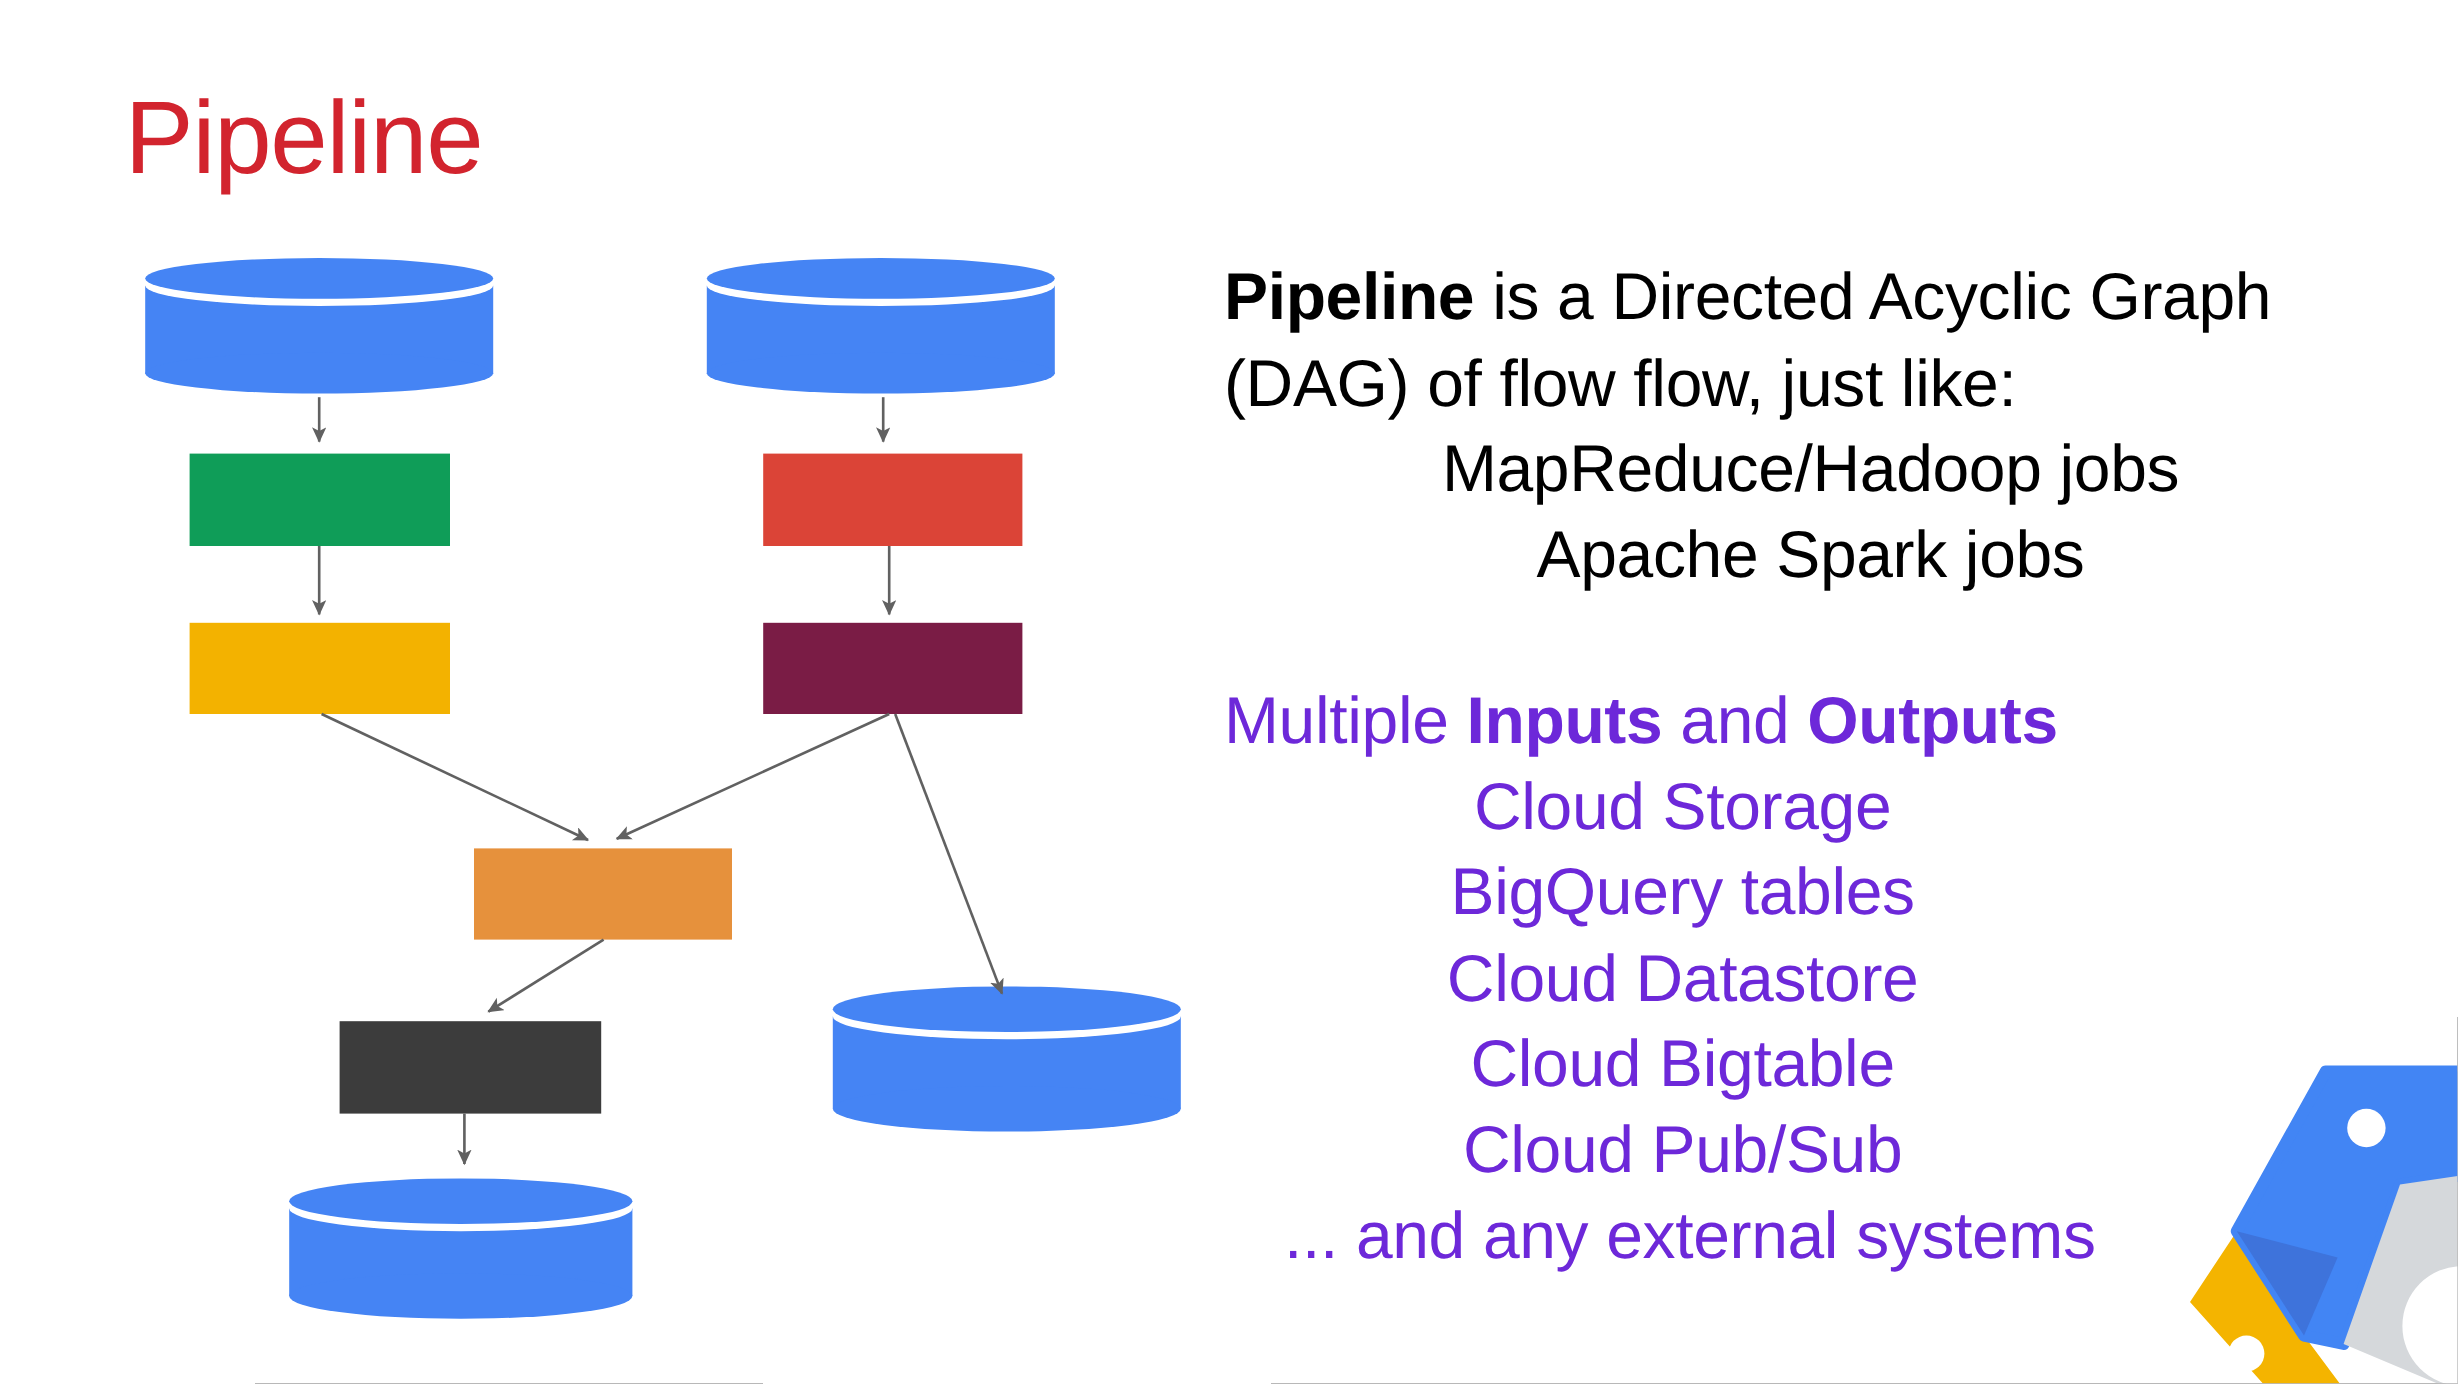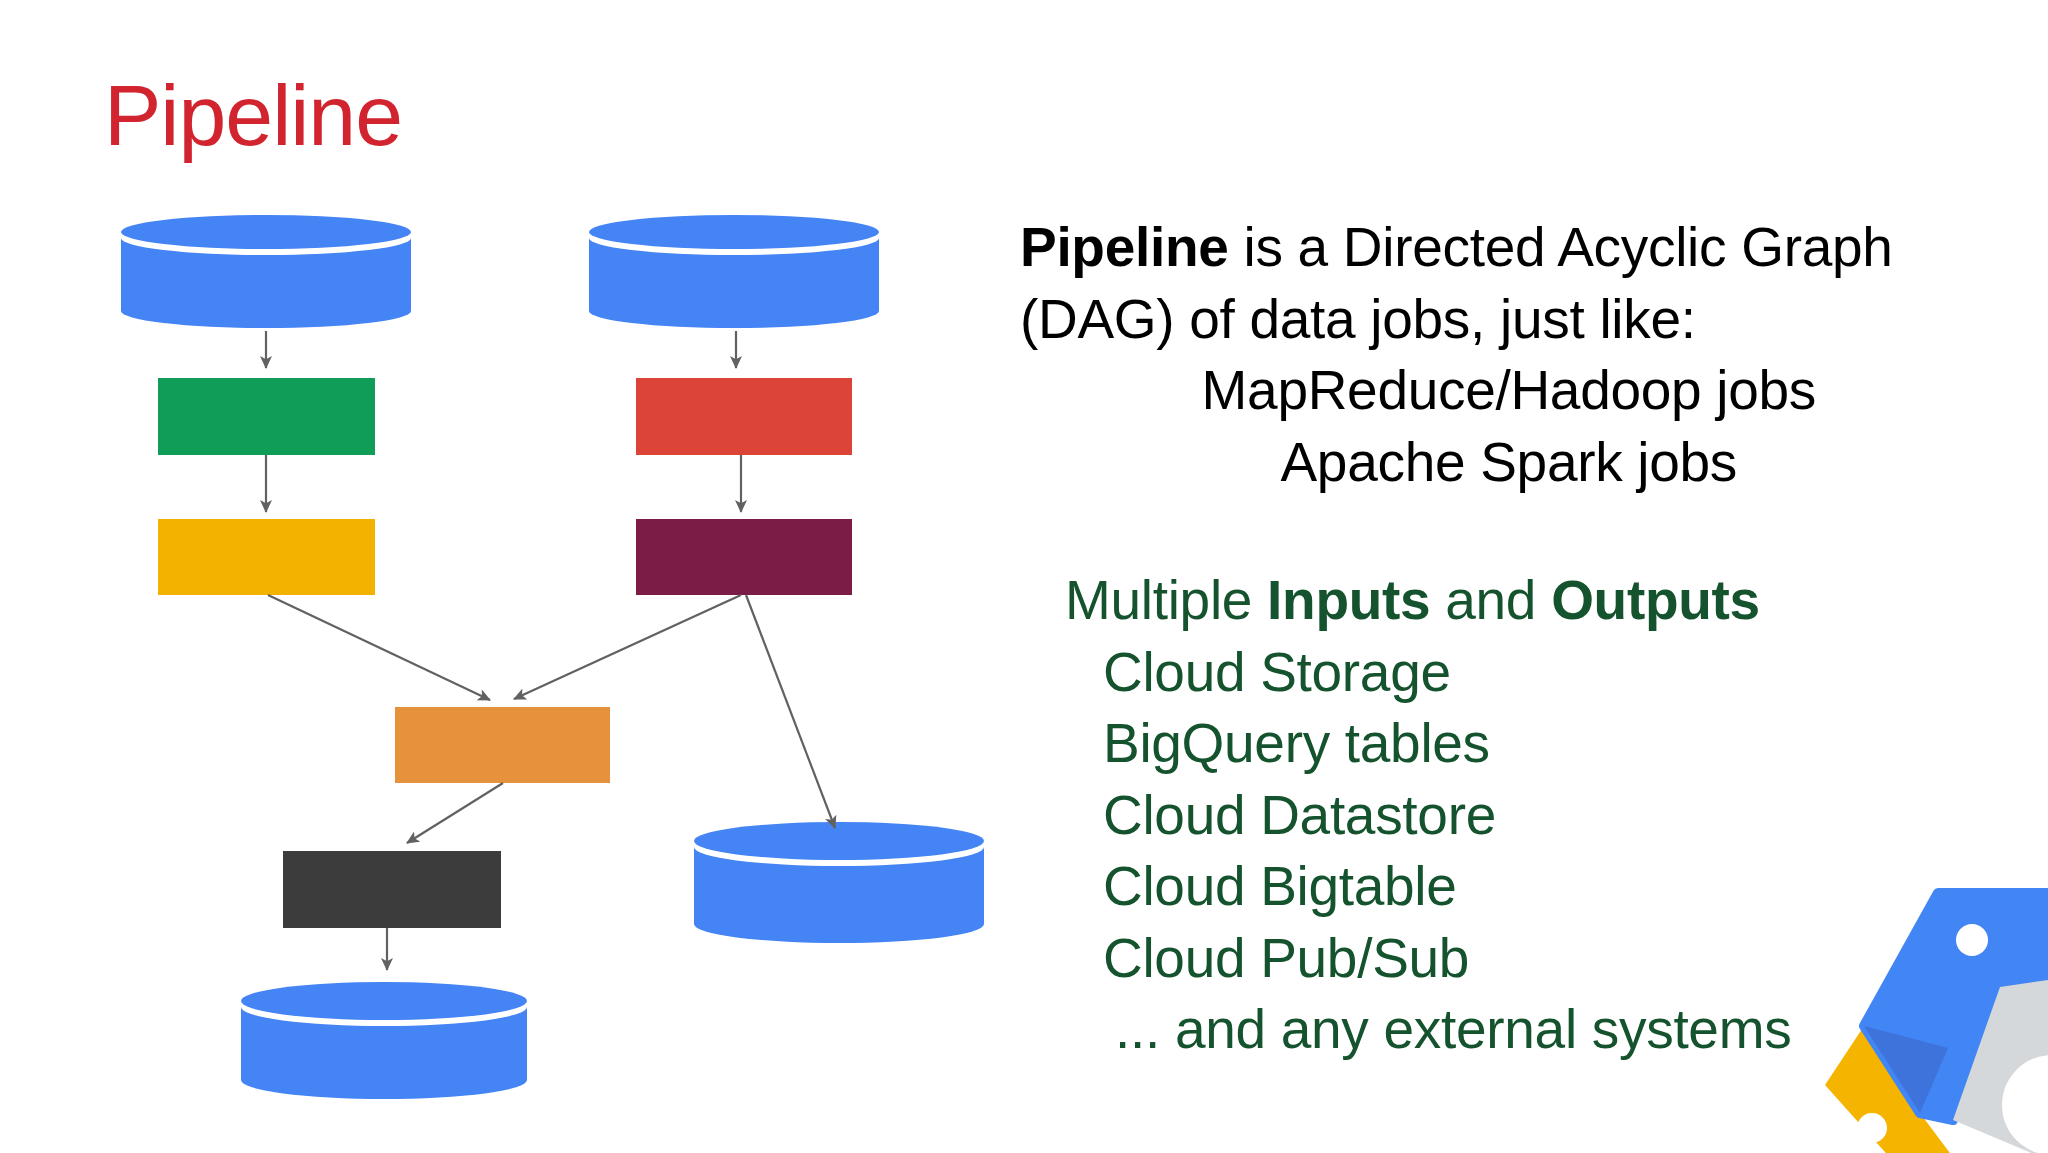--- a/index.html
+++ b/index.html
@@ -32,21 +32,21 @@
     font-size: 55px;
     line-height: 71.5px;
     letter-spacing: -0.3px;
     white-space: nowrap;
   }
   .block1 { top: 212px; }
   .block2 { top: 565px; }
   .b { font-weight: 700; }
   .indent-lg { padding-left: 105px; text-align: center; }
   .indent-md { padding-left: 50px; }
-  .indent-sm { padding-left: 38px; }
+  .indent-sm { padding-left: 38px; text-align: center; }
   .logo-svg {
     position: absolute;
     left: 1820px;
     top: 880px;
     width: 228px;
     height: 273px;
   }
 </style>
 </head>
 <body>
@@ -105,26 +105,26 @@
       <path d="M268,595 L490,700" marker-end="url(#ah)" stroke="#616161"></path>
       <path d="M741,595 L514,699" marker-end="url(#ah)" stroke="#616161"></path>
       <path d="M746,595 L835,828" marker-end="url(#ah)" stroke="#616161"></path>
       <path d="M503,783 L407,843" marker-end="url(#ah)" stroke="#616161"></path>
       <path d="M387,928 L387,970" marker-end="url(#ah)" stroke="#616161"></path>
     </g>
   </svg>
 
   <div class="text-block block1" style="color: #000000;">
     <div class="line"><span class="b">Pipeline</span><span> is a Directed Acyclic Graph</span></div>
-    <div class="line">(DAG) of data jobs, just like:</div>
+    <div class="line">(DAG) of flow flow, just like:</div>
     <div class="line indent-lg">MapReduce/Hadoop jobs</div>
     <div class="line indent-lg">Apache Spark jobs</div>
   </div>
 
-  <div class="text-block block2" style="color: #14532d; margin-left: 45px;">
+  <div class="text-block block2" style="color: #6d28d9;">
     <div class="line"><span>Multiple </span><span class="b">Inputs</span><span> and </span><span class="b">Outputs</span></div>
     <div class="line indent-sm">Cloud Storage</div>
     <div class="line indent-sm">BigQuery tables</div>
     <div class="line indent-sm">Cloud Datastore</div>
     <div class="line indent-sm">Cloud Bigtable</div>
     <div class="line indent-sm">Cloud Pub/Sub</div>
     <div class="line indent-md">... and any external systems</div>
   </div>
 
   <svg class="logo-svg" viewBox="0 0 228 273">

